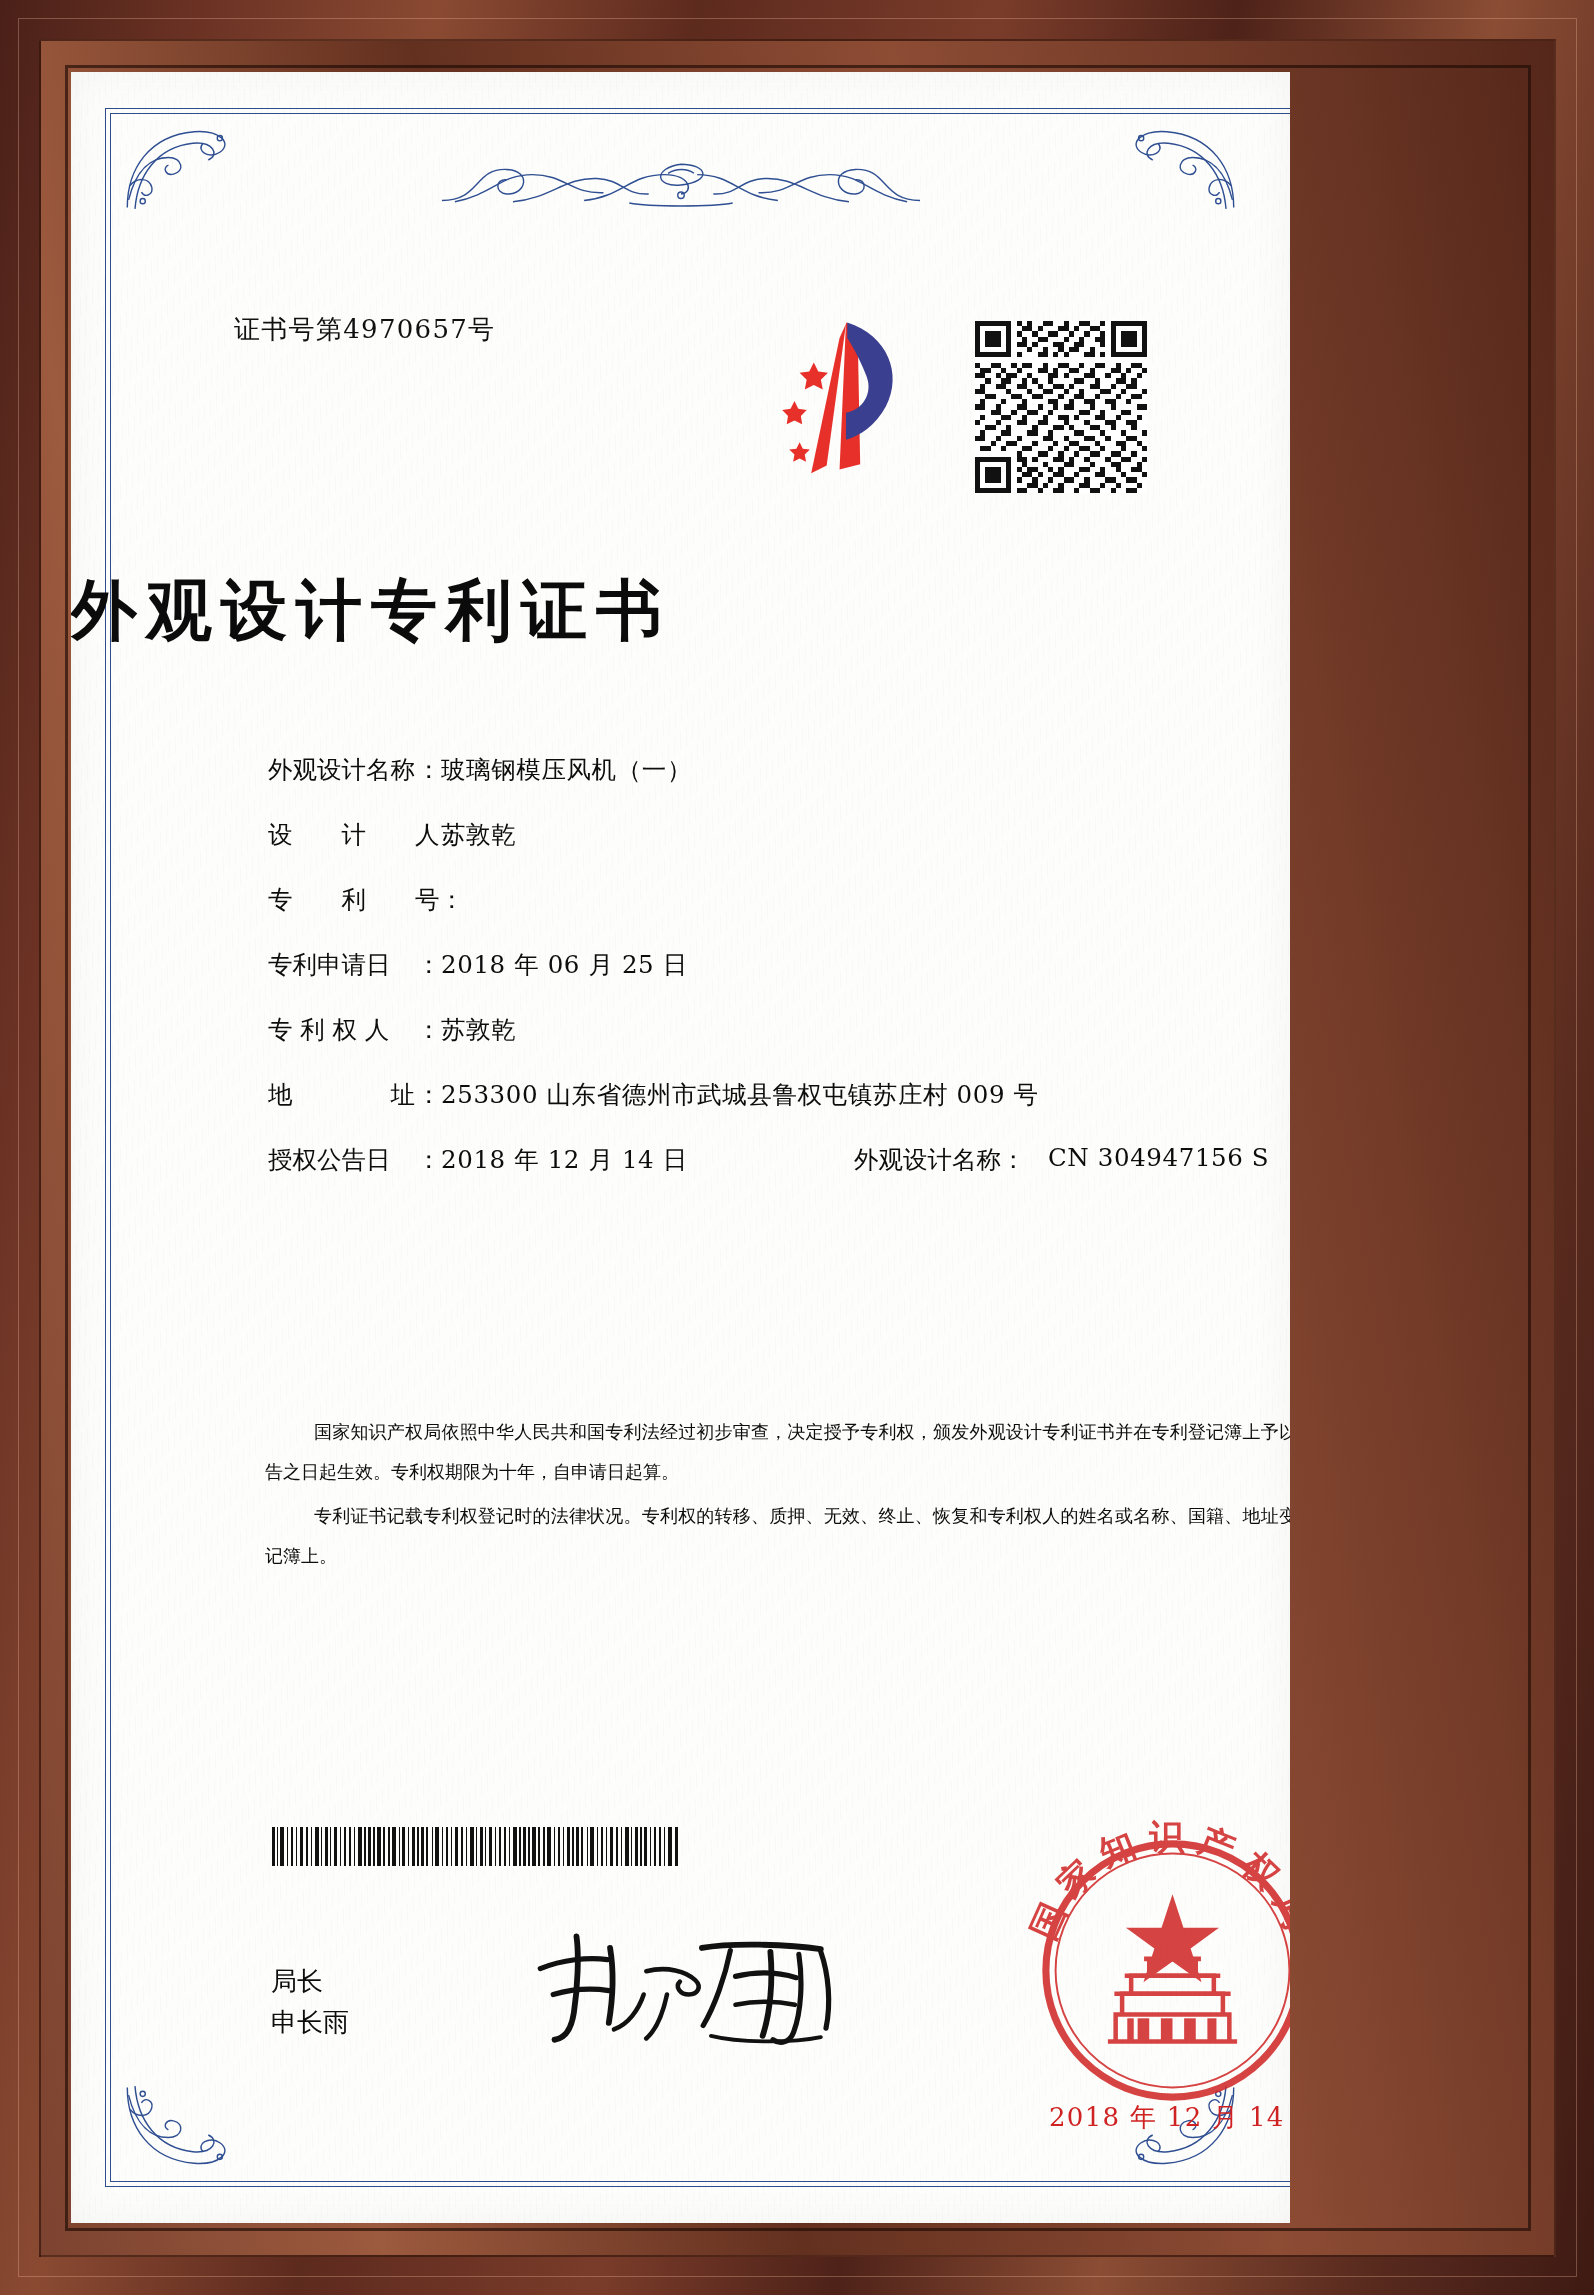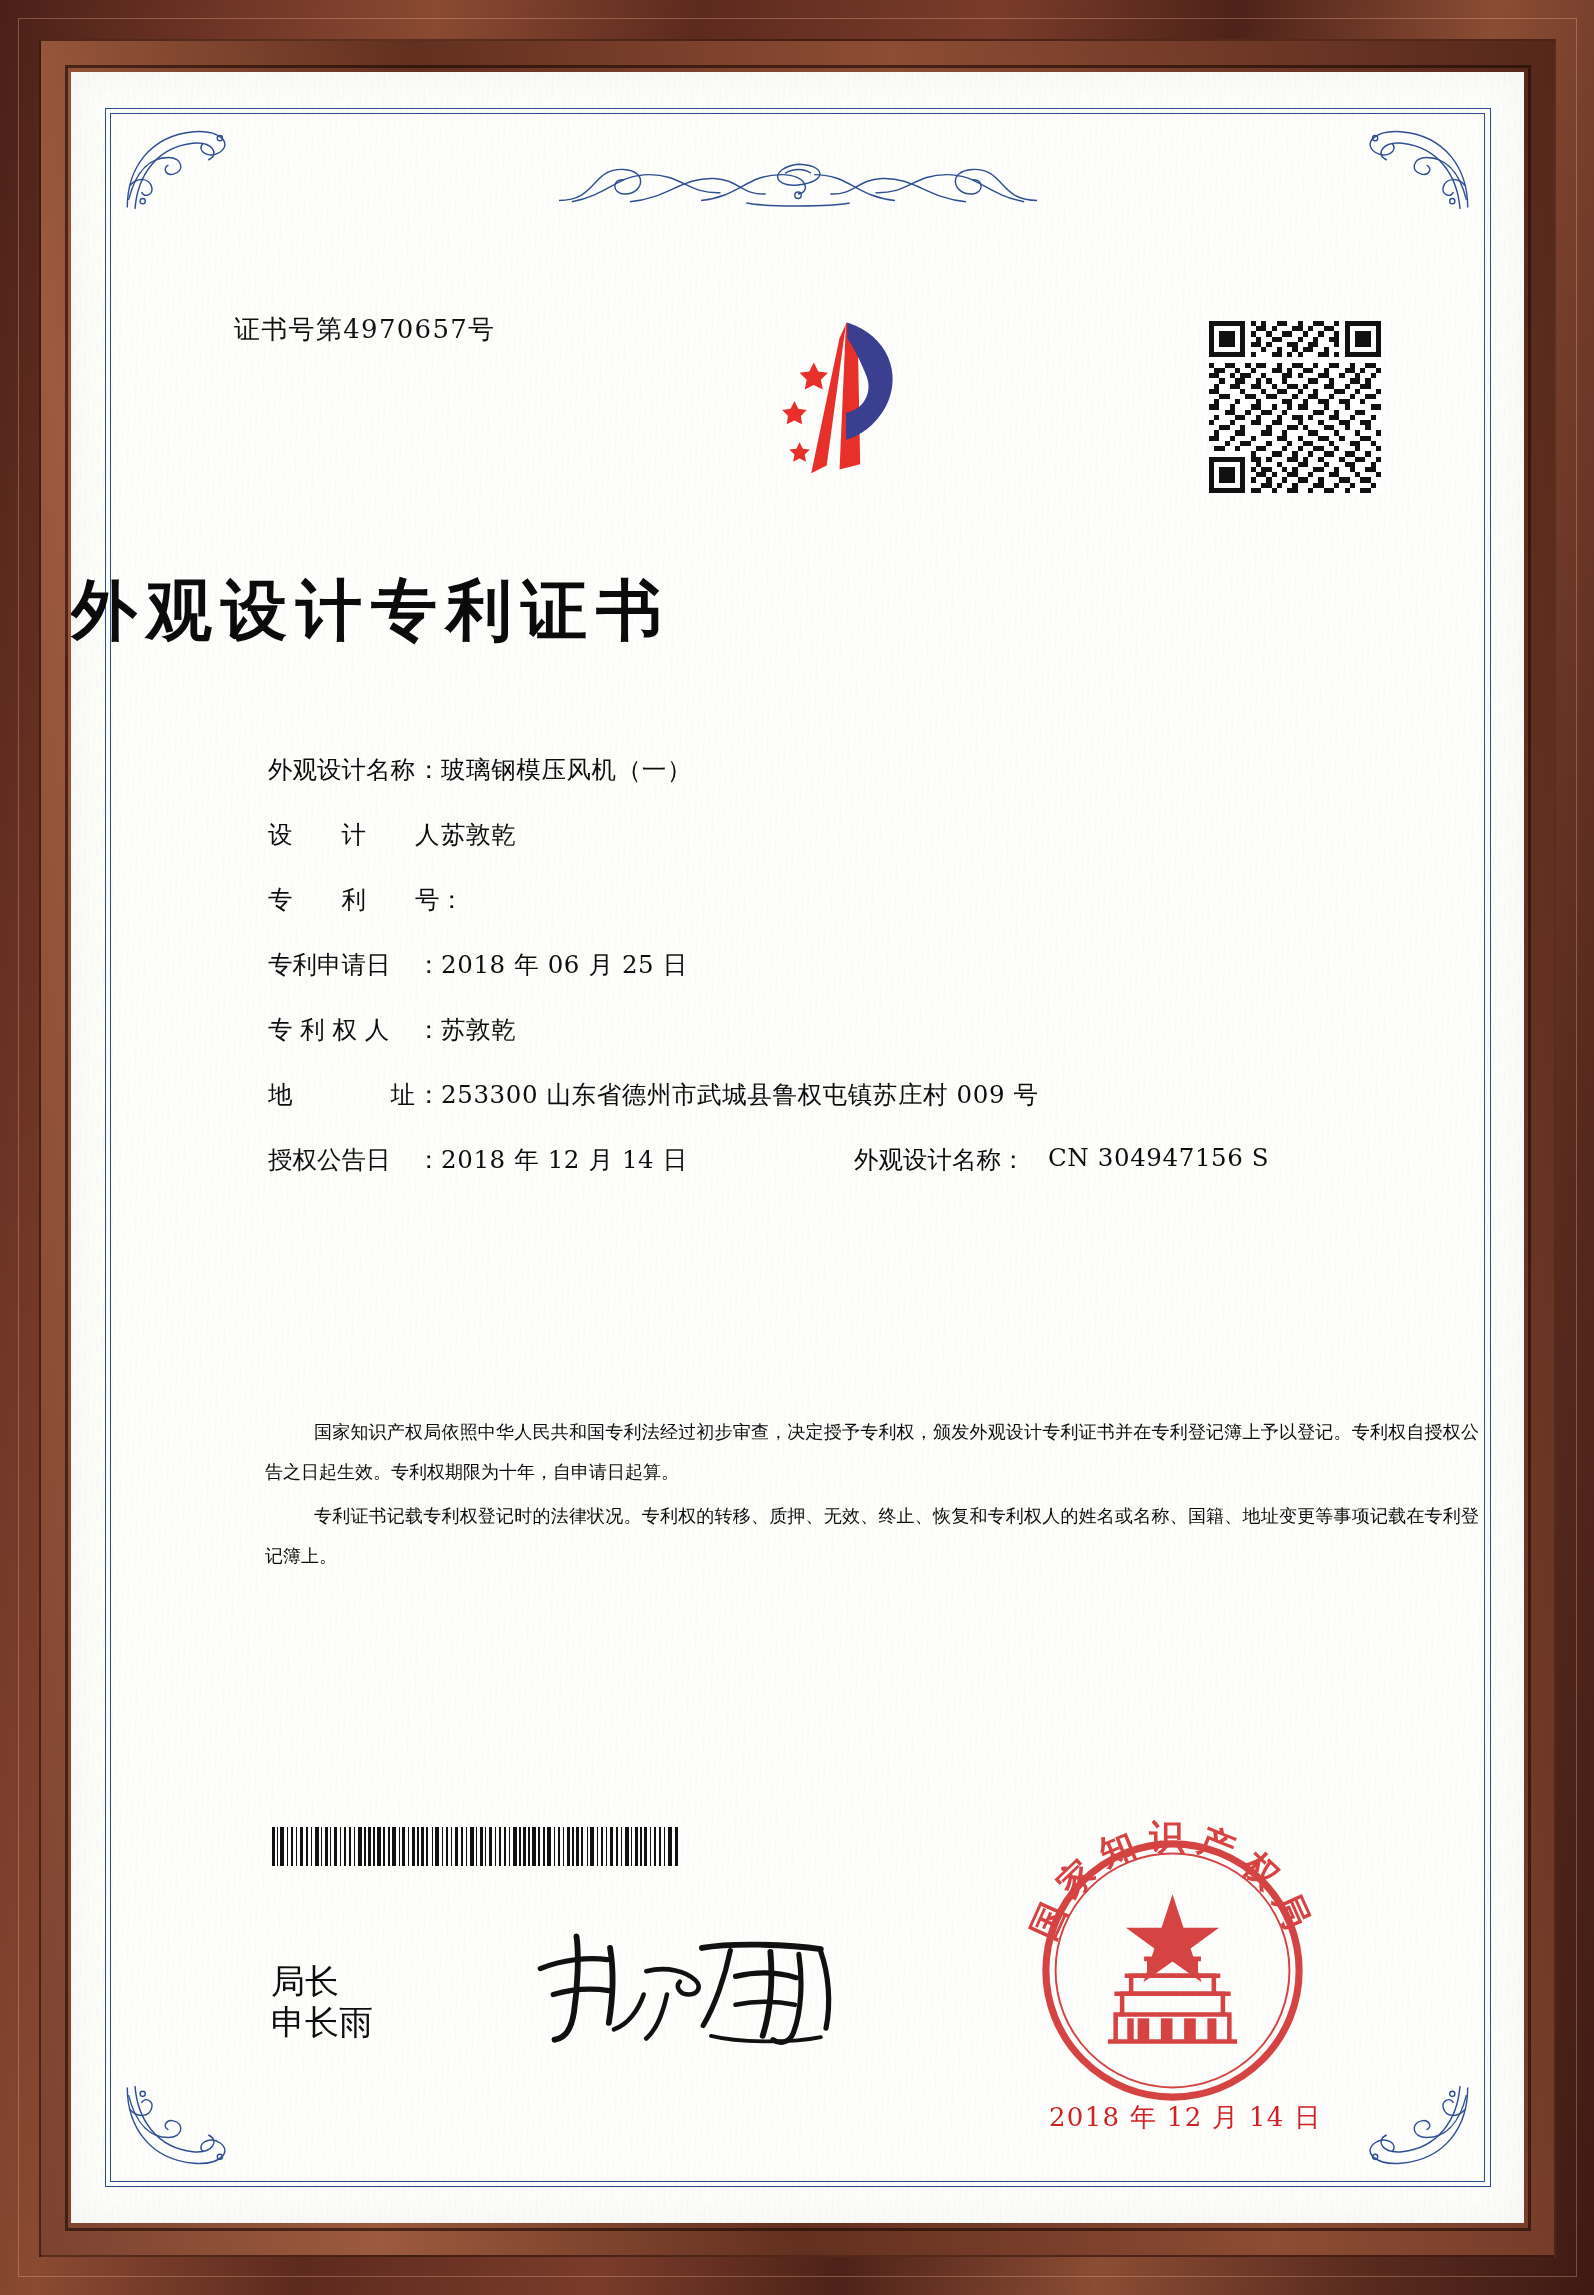--- a/index.html
+++ b/index.html
@@ -44,21 +44,21 @@
     left: 65px; top: 65px;
     width: 1466px; height: 2166px;
     box-sizing: border-box;
     border: 3.9px solid rgba(30, 10, 5, 0.65);
   }
 
   
   .paper {
     position: absolute;
     left: 71px; top: 72px;
-    width: 1453px;
+    width: 1219px;
     height: 2151px;
     background: #fdfdfb;
     box-sizing: border-box;
     box-shadow: inset 0 0 39px rgba(120, 120, 130, 0.07);
     overflow: hidden;
   }
   .paper:before {
     content: "";
     position: absolute;
     inset: 0;
@@ -212,21 +212,21 @@
     width: 407px;
     height: 39px;
   }
   .barcode svg { width:100%; height:100%; display:block; }
 
   
   .sig-labels {
     position: absolute;
     left: 200px;
     top: 1889px;
-    font-size: 34px;
+    font-size: 26px;
     line-height: 41px;
     color: #0d0d0d;
     font-family: "DejaVu Serif", "Liberation Serif", serif;
   }
   .signature {
     position: absolute;
     left: 446px;
     top: 1837px;
     width: 362px;
     height: 149px;

